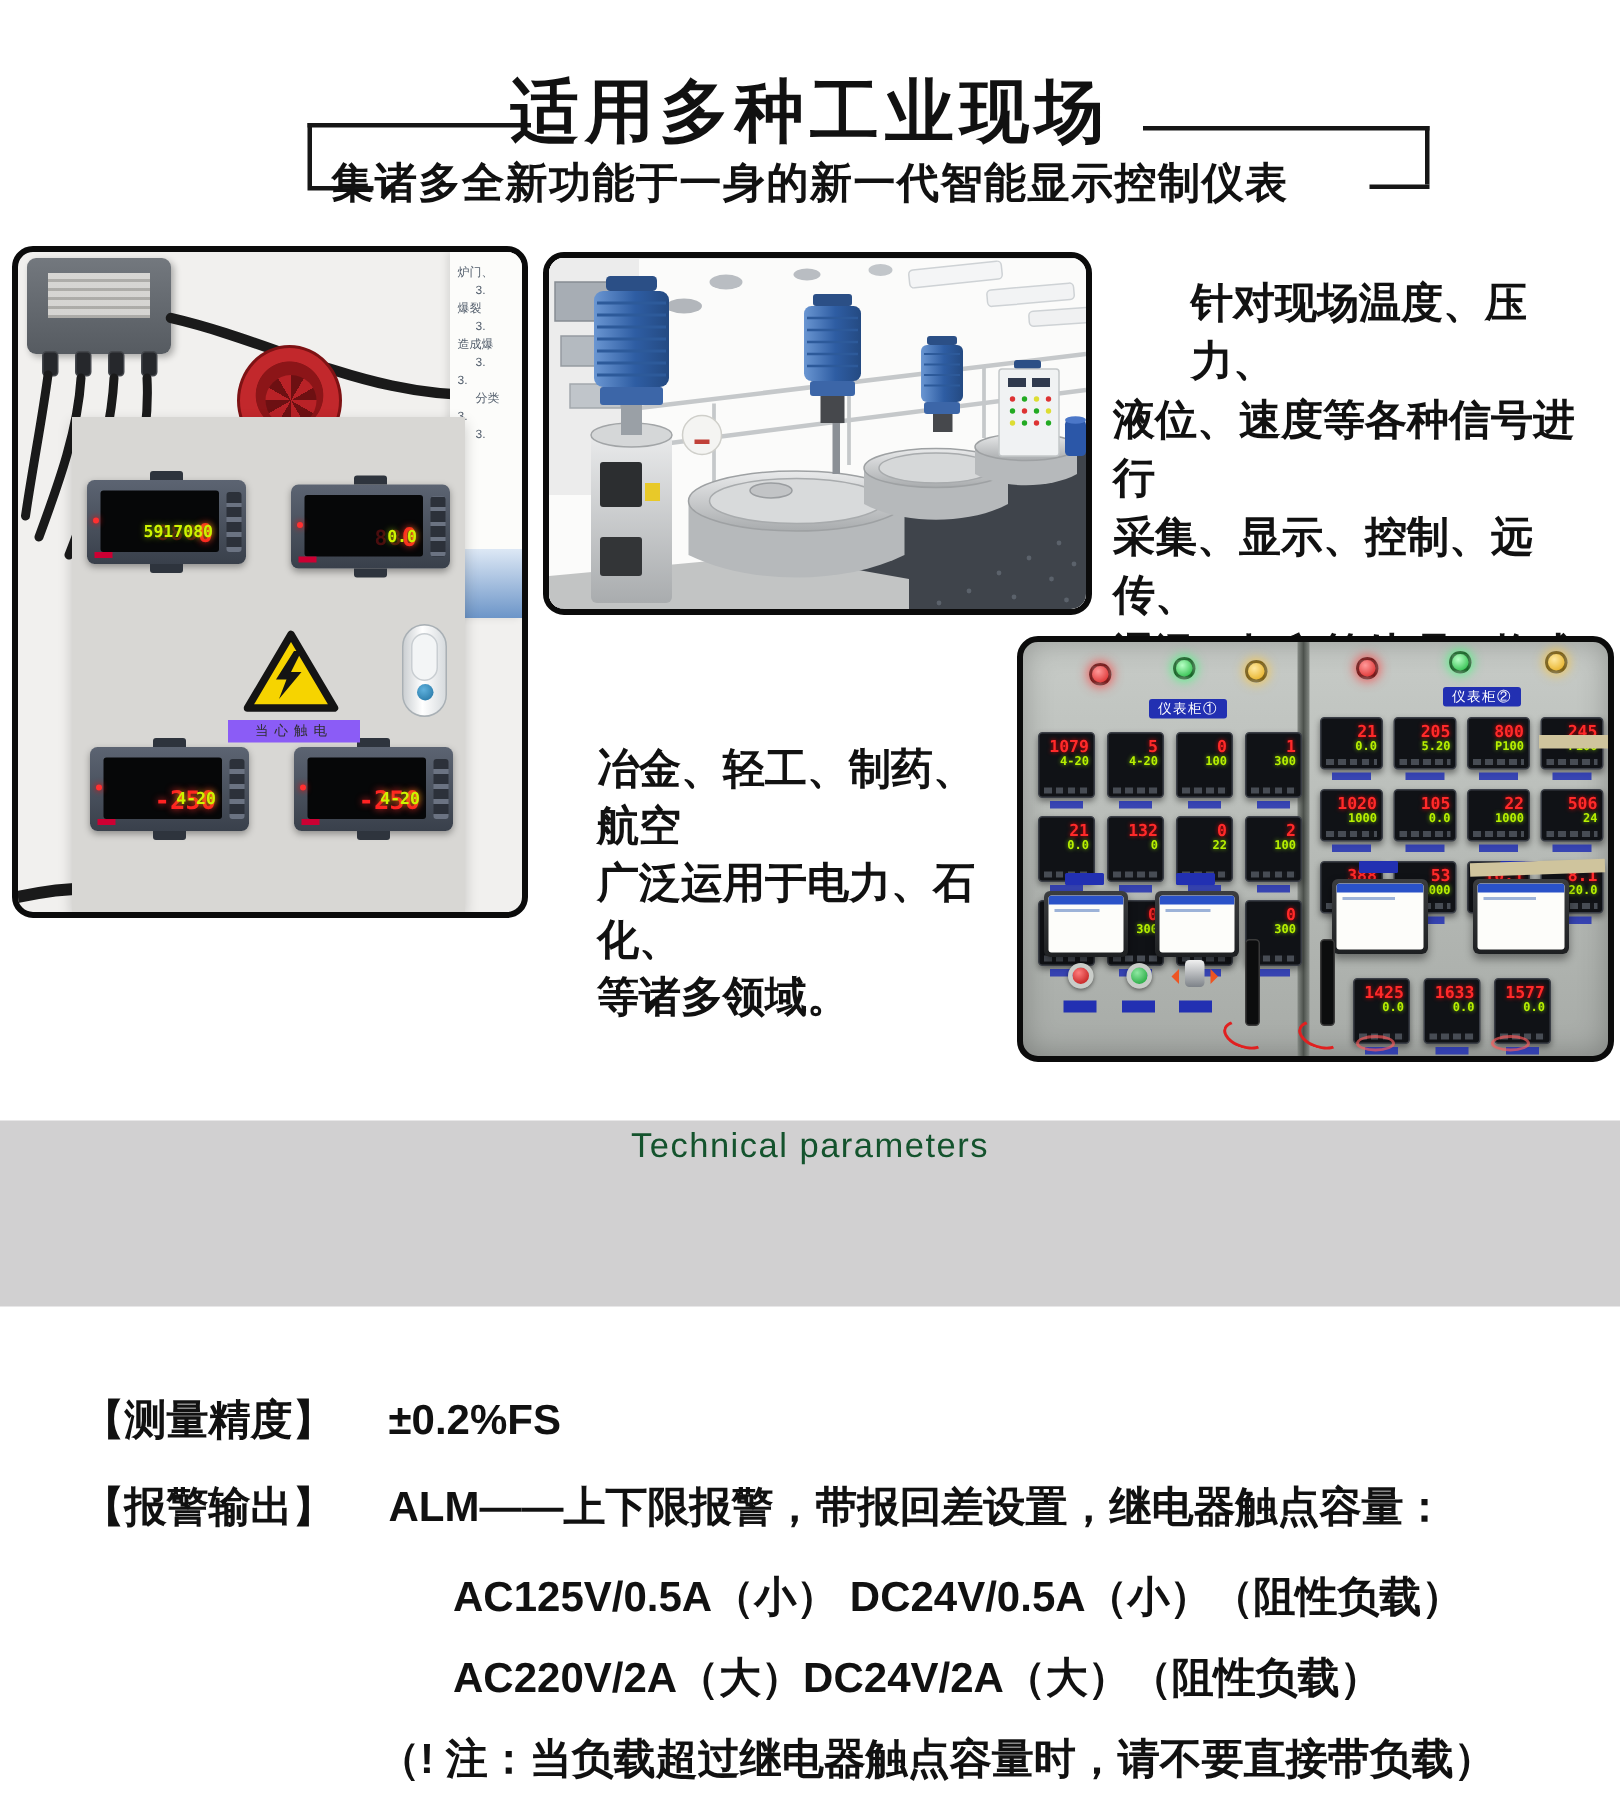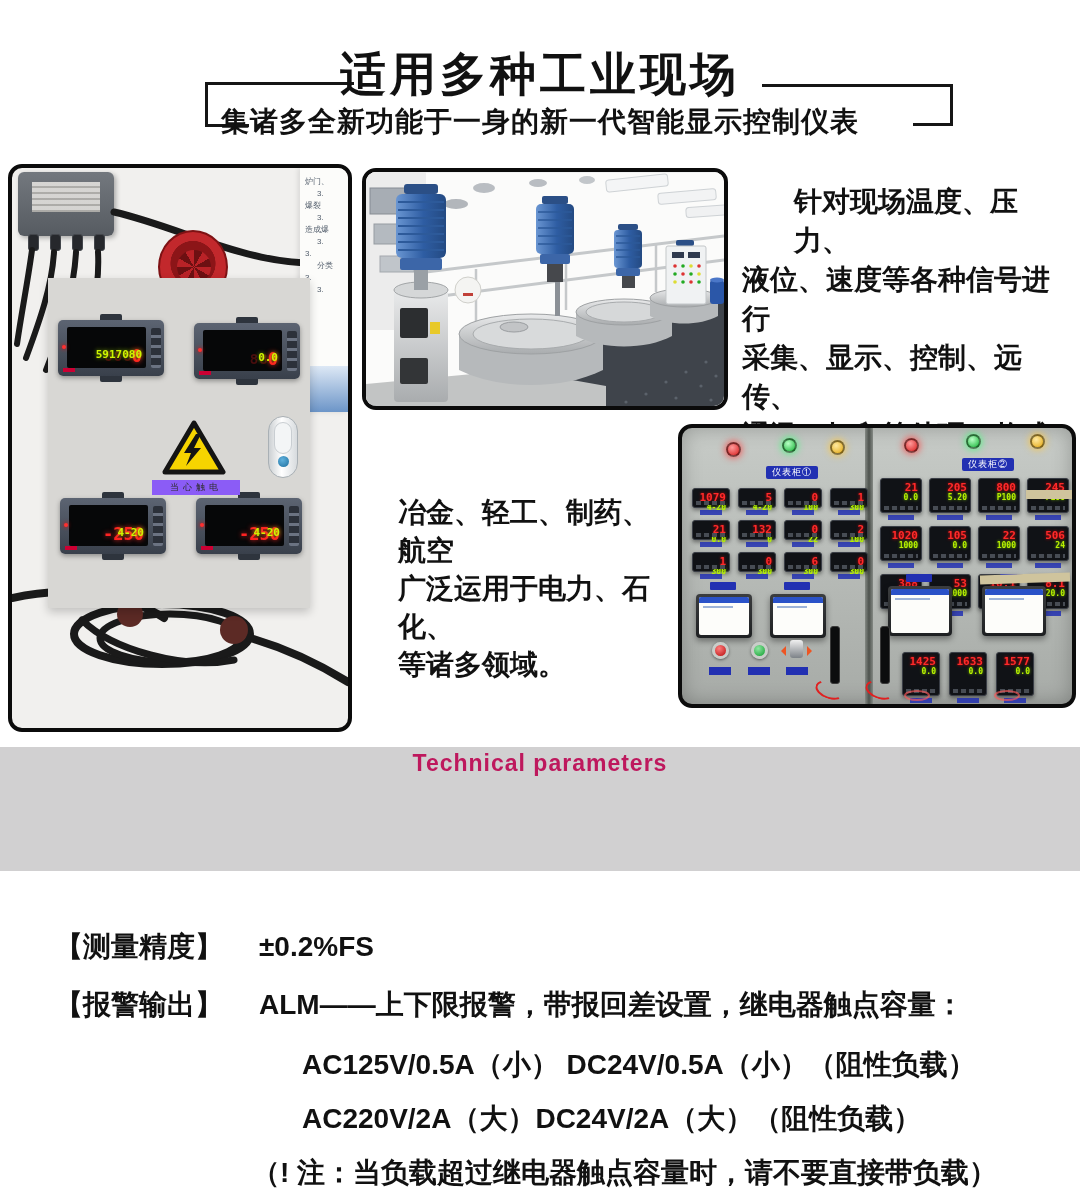--- a/index.html
+++ b/index.html
@@ -24,21 +24,21 @@
   .intro-right .line:first-child{padding-left:52px;}
   .intro-left{position:absolute;left:398px;top:494px;width:276px;font-size:28px;
               line-height:38px;font-weight:600;}
 
   
   .photo{position:absolute;margin:0;border:4px solid #0b0b0b;border-radius:14px;
          overflow:hidden;box-sizing:border-box;}
   .photo *{position:absolute;box-sizing:border-box;}
 
   
-  .photo-panel{left:8px;top:164px;width:344px;height:568px;background:#f1f0ee;}
+  .photo-panel{left:8px;top:164px;width:344px;height:448px;background:#f1f0ee;}
   .jbox{left:6px;top:4px;width:96px;height:64px;border-radius:6px;
         background:linear-gradient(#73787e,#565b61);box-shadow:2px 2px 5px rgba(0,0,0,.3);}
   .jbox::after{content:"";position:absolute;left:14px;right:14px;top:10px;height:30px;
         background:repeating-linear-gradient(#e9e7e3 0 4px,#b9b7b2 4px 6px);opacity:.85;}
   .gland{top:66px;width:11px;height:17px;background:#26282c;border-radius:3px;border:1px solid #44474c;}
   .g1{left:16px}.g2{left:38px}.g3{left:60px}.g4{left:82px}
   .horn{left:146px;top:62px;width:70px;height:74px;border-radius:50%;border:2px solid #7e1214;
         background:radial-gradient(circle at 50% 45%,#d8575a 0 10%,#8c1518 11% 44%,#c2282c 45% 100%);}
   .horn::after{content:"";position:absolute;left:17px;top:18px;width:34px;height:34px;border-radius:50%;
         background:repeating-conic-gradient(#6d1012 0 30deg,#b92227 30deg 60deg);}
@@ -89,21 +89,21 @@
   .lampgreen{background:radial-gradient(circle at 38% 32%,#b7ffc5,#17b437);box-shadow:0 0 7px 1px rgba(60,255,120,.8);}
   .lampamber{background:radial-gradient(circle at 38% 32%,#ffe9a0,#e3a812);box-shadow:0 0 7px 1px rgba(255,200,60,.8);}
   .lL1{left:44px;top:14px}.lL2{left:100px;top:10px}.lL3{left:148px;top:12px}
   .lR1{left:222px;top:10px}.lR2{left:284px;top:6px}.lR3{left:348px;top:6px}
   .plate{background:#2230b2;color:#fff;font-size:9px;line-height:13px;padding:0 6px;border-radius:2px;letter-spacing:1px;white-space:nowrap;}
   .plateL{left:84px;top:38px}.plateR{left:280px;top:30px}
   .grid{display:grid;}
   .grid-left{left:10px;top:60px;grid-template-columns:repeat(4,38px);gap:12px 8px;}
   .grid-right{left:198px;top:50px;grid-template-columns:repeat(4,42px);gap:13px 7px;}
   .grid-bottom{left:220px;top:224px;grid-template-columns:repeat(3,38px);gap:0 9px;}
-  .ctrl{position:relative;width:38px;height:20px;background:#101216;border:1px solid #3a3e46;
+  .ctrl{position:relative;width:38px;height:44px;background:#101216;border:1px solid #3a3e46;
         border-radius:3px;padding-top:3px;box-shadow:0 2px 4px rgba(0,0,0,.45);}
   .grid-right .ctrl{width:42px;height:35px;}
   .grid-bottom .ctrl{height:44px;}
   .c-r{position:static;font-family:"DejaVu Sans Mono",monospace;font-weight:bold;color:#ff2a2a;
        font-size:11px;line-height:11px;text-align:right;padding-right:3px;text-shadow:0 0 3px rgba(255,0,0,.8);}
   .c-g{position:static;font-family:"DejaVu Sans Mono",monospace;font-weight:bold;color:#b8f000;
        font-size:8px;line-height:9px;text-align:right;padding-right:3px;text-shadow:0 0 3px rgba(160,255,0,.7);}
   .c-btns{left:3px;right:3px;bottom:2px;height:4px;
           background:repeating-linear-gradient(90deg,#474c54 0 5px,#14161a 5px 8px);}
   .ctrl::after{content:"";position:absolute;left:7px;right:7px;bottom:-8px;height:5px;background:#2230b2;opacity:.85;}
@@ -131,21 +131,21 @@
         border-radius:50%;transform:rotate(18deg);}
   .oval{border:2px solid rgba(255,90,90,.65);border-radius:50%;width:26px;height:11px;}
   .ov1{left:222px;top:262px}.ov2{left:312px;top:262px}
   .tape{background:#cfc49d;height:9px;}
   .tp1{left:298px;top:146px;width:90px;transform:rotate(-2deg);}
   .tp2{left:344px;top:62px;width:46px;}
 
   
   .banner{position:absolute;left:0;top:747px;width:1080px;height:124px;background:#d1d0d1;text-align:center;}
   .banner-title{padding-top:12px;font-size:50px;font-weight:800;letter-spacing:7px;color:#141414;}
-  .banner-sub{font-size:23px;color:#be185d;margin-top:3px;letter-spacing:1px;font-weight:bold;}
+  .banner-sub{font-size:23px;color:#14532d;margin-top:3px;letter-spacing:1px;}
 
   
   .spec-row,.spec-line{position:absolute;font-size:28px;font-weight:600;white-space:nowrap;color:#111;}
   .srow1{left:55px;top:928px}.srow2{left:55px;top:986px}
   .spec-value{margin-left:36px;}
   .sl1{left:302px;top:1046px}.sl2{left:302px;top:1100px}.sl3{left:252px;top:1154px}
 </style>
 </head>
 <body>
 

